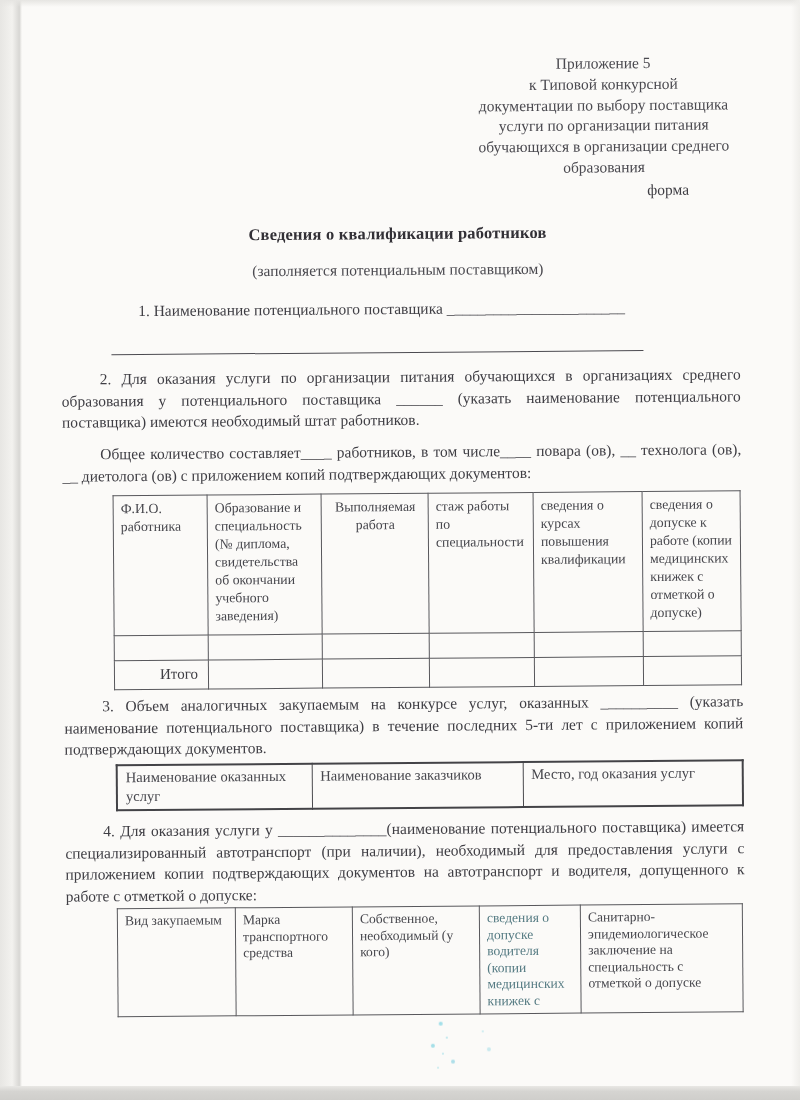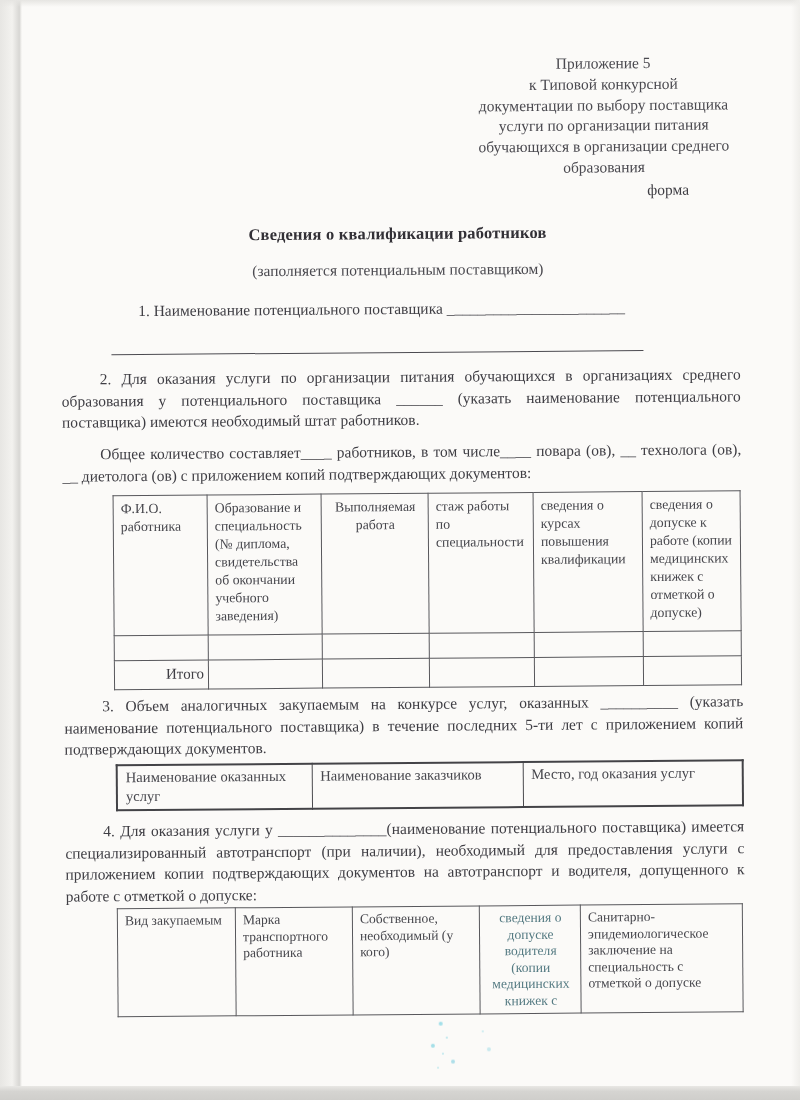--- a/index.html
+++ b/index.html
@@ -46,28 +46,28 @@
 
   table { border-collapse:collapse; table-layout:fixed; position:absolute;
     font-size:13.8px; line-height:1.3; color:var(--ink_table,#47474d); }
   td { border:1.3px solid var(--border,#58585c); vertical-align:top; padding:4px 6px 3px 7px;
     overflow:hidden; }
   .t1 { left:113px; top:493px; width:628px; border:1.6px solid var(--border,#58585c); }
   .t1 .hrow td { height:132px; }
   .t1 .c-center { text-align:center; }
   .t1 .empty-row td { height:20px; padding:2px; }
   .t1 .total-row td { height:21px; }
-  .t1 .total-cell { text-align:right; font-size:15px; padding-right:4px; color:var(--ink,#3f3e44); }
+  .t1 .total-cell { text-align:right; font-size:15px; padding-right:10px; color:var(--ink,#3f3e44); }
 
   .t2 { left:114px; top:762px; width:628px; font-size:14.6px; border:2px solid #434347; }
   .t2 td { border:1.6px solid #4a4a4e; height:32px; padding:2px 6px 3px 8px; }
 
   .t3 { left:114px; top:906px; width:626px; border:1.5px solid var(--border,#58585c); font-size:13.6px; line-height:16.6px; }
   .t3 td { height:98px; }
-  .t3 .teal-col { color:var(--teal_text,#577880);text-align:center; }
+  .t3 .teal-col { color:var(--teal_text,#577880); }
 
   .speckle { position:absolute; left:435px; top:1022px; width:4px; height:4px; border-radius:50%;
     background:rgba(90,200,220,.55);
     box-shadow: 6px 14px 0 -1px rgba(90,200,220,.45), -8px 22px 0 0 rgba(80,195,215,.5),
       2px 30px 0 -1px rgba(90,200,220,.4), 12px 38px 0 0 rgba(80,190,215,.45),
       -3px 44px 0 -1px rgba(90,200,220,.35), 42px 8px 0 -1px rgba(90,200,220,.35),
       48px 26px 0 0 rgba(85,195,215,.3), -16px 8px 0 -2px rgba(90,200,220,.3);
     filter:blur(.4px); }
 </style>
 </head>
@@ -163,21 +163,21 @@
       <colgroup>
           <col style="width:118px">
           <col style="width:117px">
           <col style="width:127px">
           <col style="width:101px">
           <col>
         </colgroup>
       <tbody>
           <tr>
         <td>Вид закупаемым</td>
-        <td>Марка транспортного работника</td>
+        <td>Марка транспортного средства</td>
         <td>Собственное, необходимый (у кого)</td>
         <td class="teal-col">сведения о допуске водителя (копии медицинских книжек с</td>
         <td>Санитарно-эпидемиологическое заключение на специальность с отметкой о допуске</td>
       </tr>
     </tbody>
       </table>
 
     <div class="speckle"></div>
   </div>
 </div>

